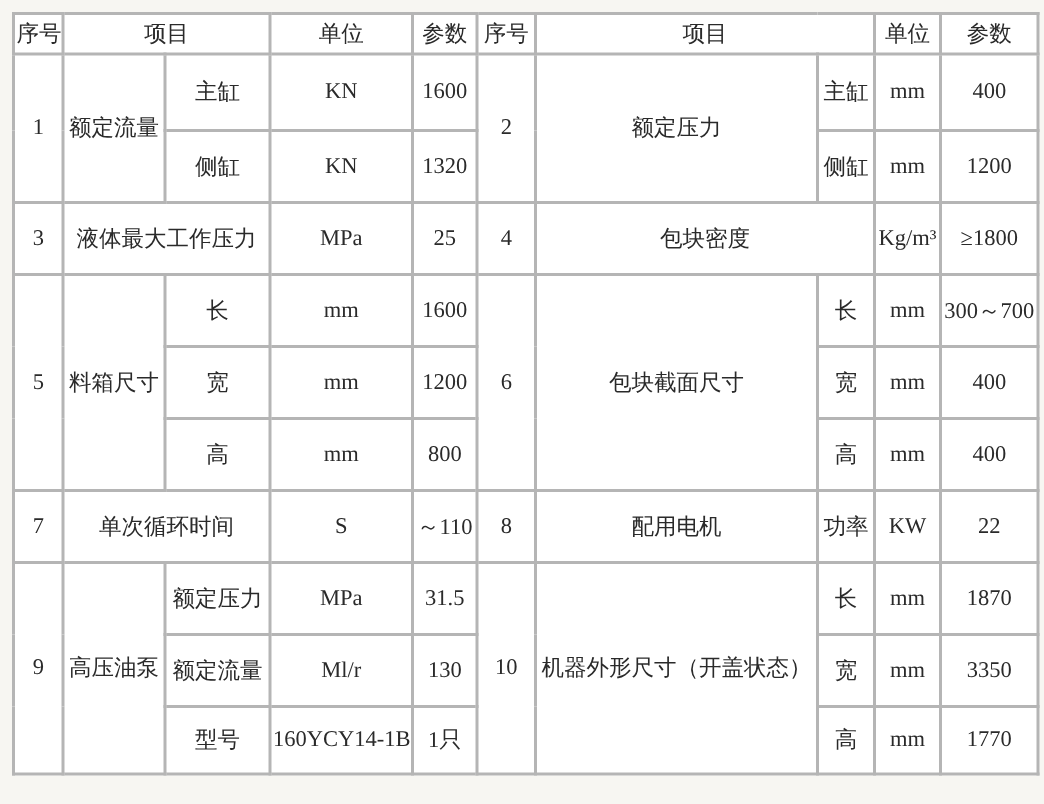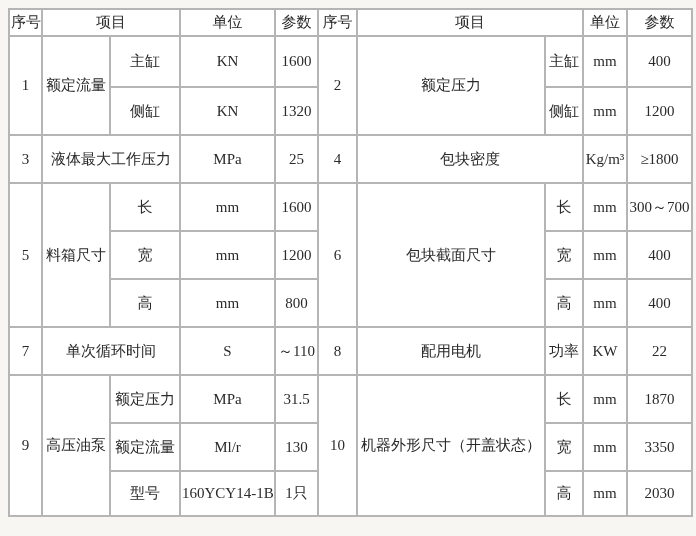--- a/index.html
+++ b/index.html
@@ -163,17 +163,17 @@
       <td>mm</td>
       <td>3350</td>
     </tr>
 
     <tr class="h-last">
       <td>型号</td>
       <td>160YCY14-1B</td>
       <td>1只</td>
       <td>高</td>
       <td>mm</td>
-      <td>2030</td>
+      <td>1770</td>
     </tr>
   </tbody>
     </table>
 </div>
 
 </body></html>

